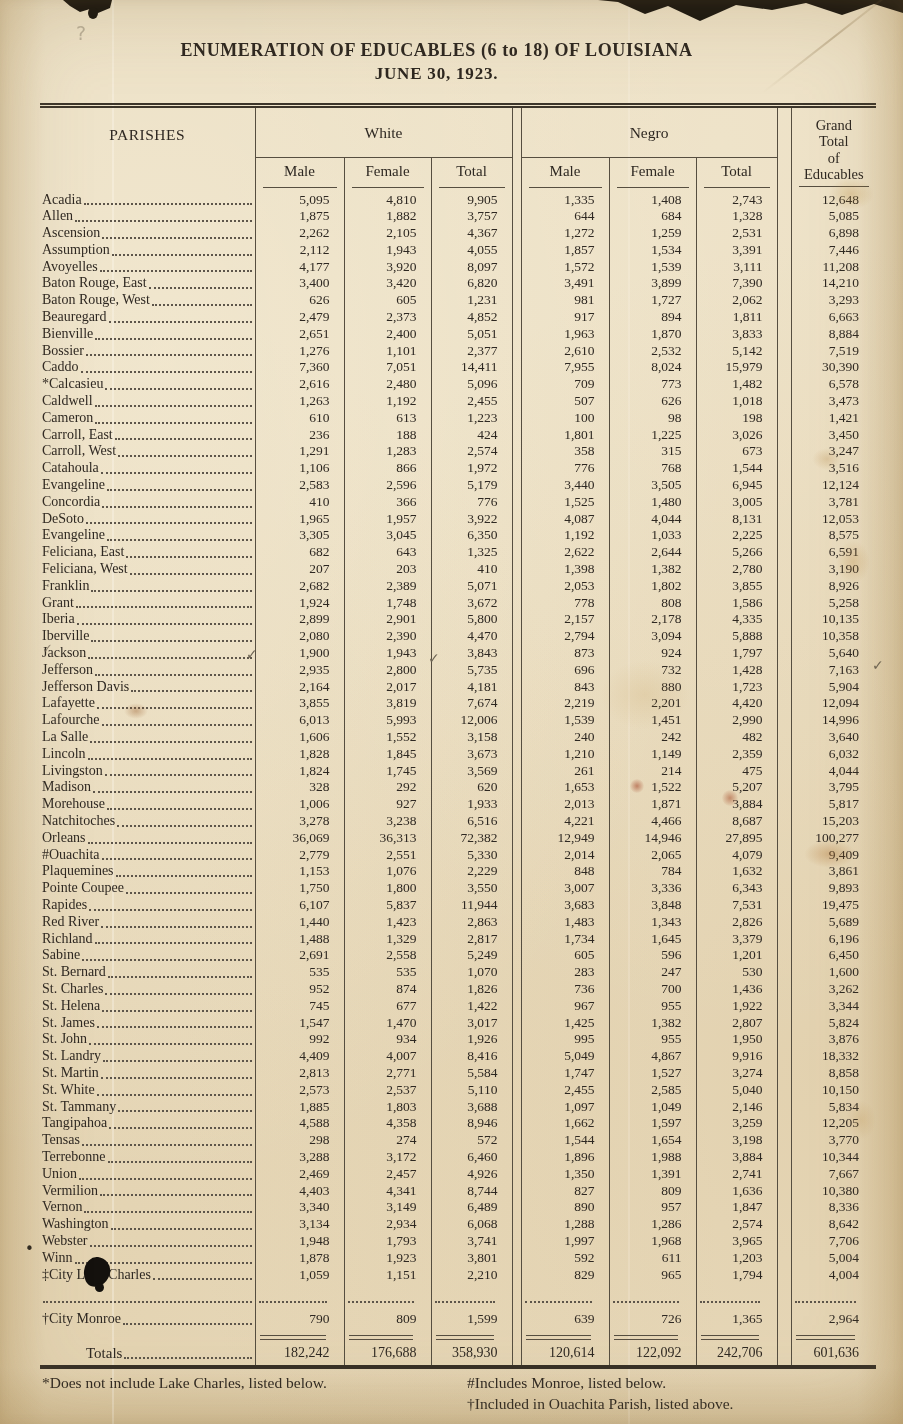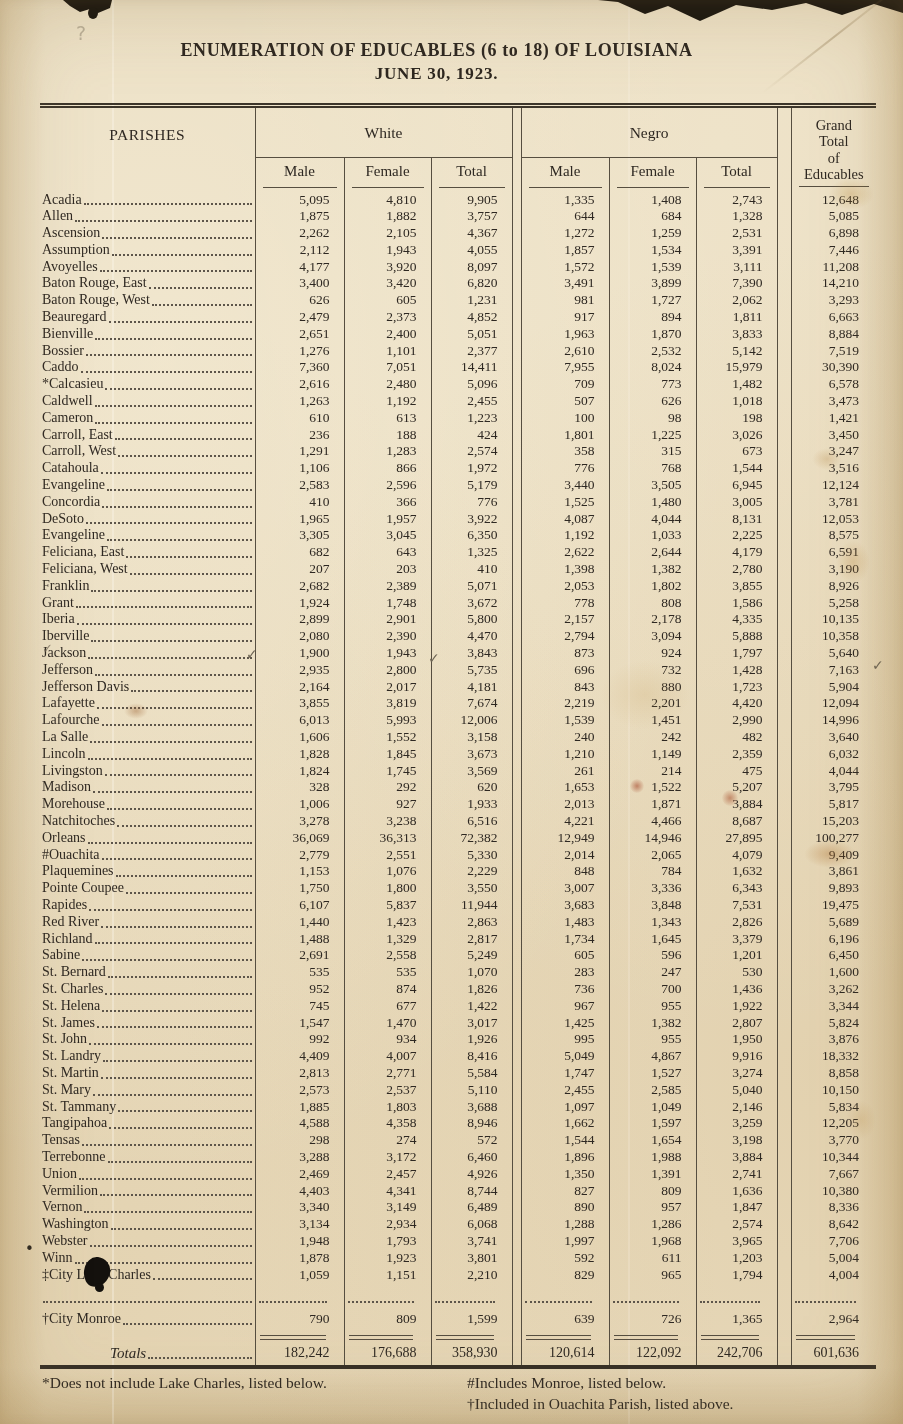--- a/index.html
+++ b/index.html
@@ -60,21 +60,21 @@
   td.parish .pw{display:flex;align-items:flex-end;padding-left:2px;}
   td.parish .pn{font-size:14px;line-height:16.8px;}
   td.parish .ld{flex:1;border-bottom:2px dotted #5d554a;margin:0 3px 3px 2px;}
   tr.spacer td{height:16px;}
   tr.dotsep td{height:6px;}
   tr.dotsep td .dot{border-top:2px dotted #5d554a;margin:0 3px;height:0;}
   tr.monroe td{height:28px;}
   tr.dblrule td{height:8px;}
   tr.dblrule td .dr{height:3px;border-top:1.2px solid #564e40;border-bottom:1.2px solid #564e40;margin:0 4px;}
   tr.totals td{height:24px;font-size:14px;}
-  tr.totals td.parish .pn{margin-left:68px;font-size:15px;font-style:italic;}
+  tr.totals td.parish .pn{margin-left:44px;font-size:15px;}
   tr.heavy td{height:0;border-top:4px solid #352f26;}
 
   
   .footnotes{position:absolute;left:42px;top:1372px;width:836px;display:flex;color:#2e2822;}
   .fcol{font-size:15.5px;line-height:21px;}
   .fcol.left{width:425px;font-family:Liberation Serif, serif;}
 
   
   .torn{position:absolute;top:0;left:0;width:903px;height:30px;pointer-events:none;}
   .blob{position:absolute;background:#14110d;pointer-events:none;}
@@ -517,21 +517,21 @@
               <span class="pn">Feliciana, East</span>
               <span class="ld"></span>
             </div>
           </td>
           <td class="n bl">682</td>
           <td class="n bl">643</td>
           <td class="n bl">1,325</td>
           <td class="sp"></td>
           <td class="n">2,622</td>
           <td class="n bl">2,644</td>
-          <td class="n bl">4,179</td>
+          <td class="n bl">5,266</td>
           <td class="sp2"></td>
           <td class="gt">6,591</td>
         </tr>
         <tr>
           <td class="parish">
             <div class="pw">
               <span class="pn">Feliciana, West</span>
               <span class="ld"></span>
             </div>
           </td>
@@ -1051,21 +1051,21 @@
           <td class="sp"></td>
           <td class="n">1,747</td>
           <td class="n bl">1,527</td>
           <td class="n bl">3,274</td>
           <td class="sp2"></td>
           <td class="gt">8,858</td>
         </tr>
         <tr>
           <td class="parish">
             <div class="pw">
-              <span class="pn">St. Mary</span>
+              <span class="pn">St. White</span>
               <span class="ld"></span>
             </div>
           </td>
           <td class="n bl">2,573</td>
           <td class="n bl">2,537</td>
           <td class="n bl">5,110</td>
           <td class="sp"></td>
           <td class="n">2,455</td>
           <td class="n bl">2,585</td>
           <td class="n bl">5,040</td>

